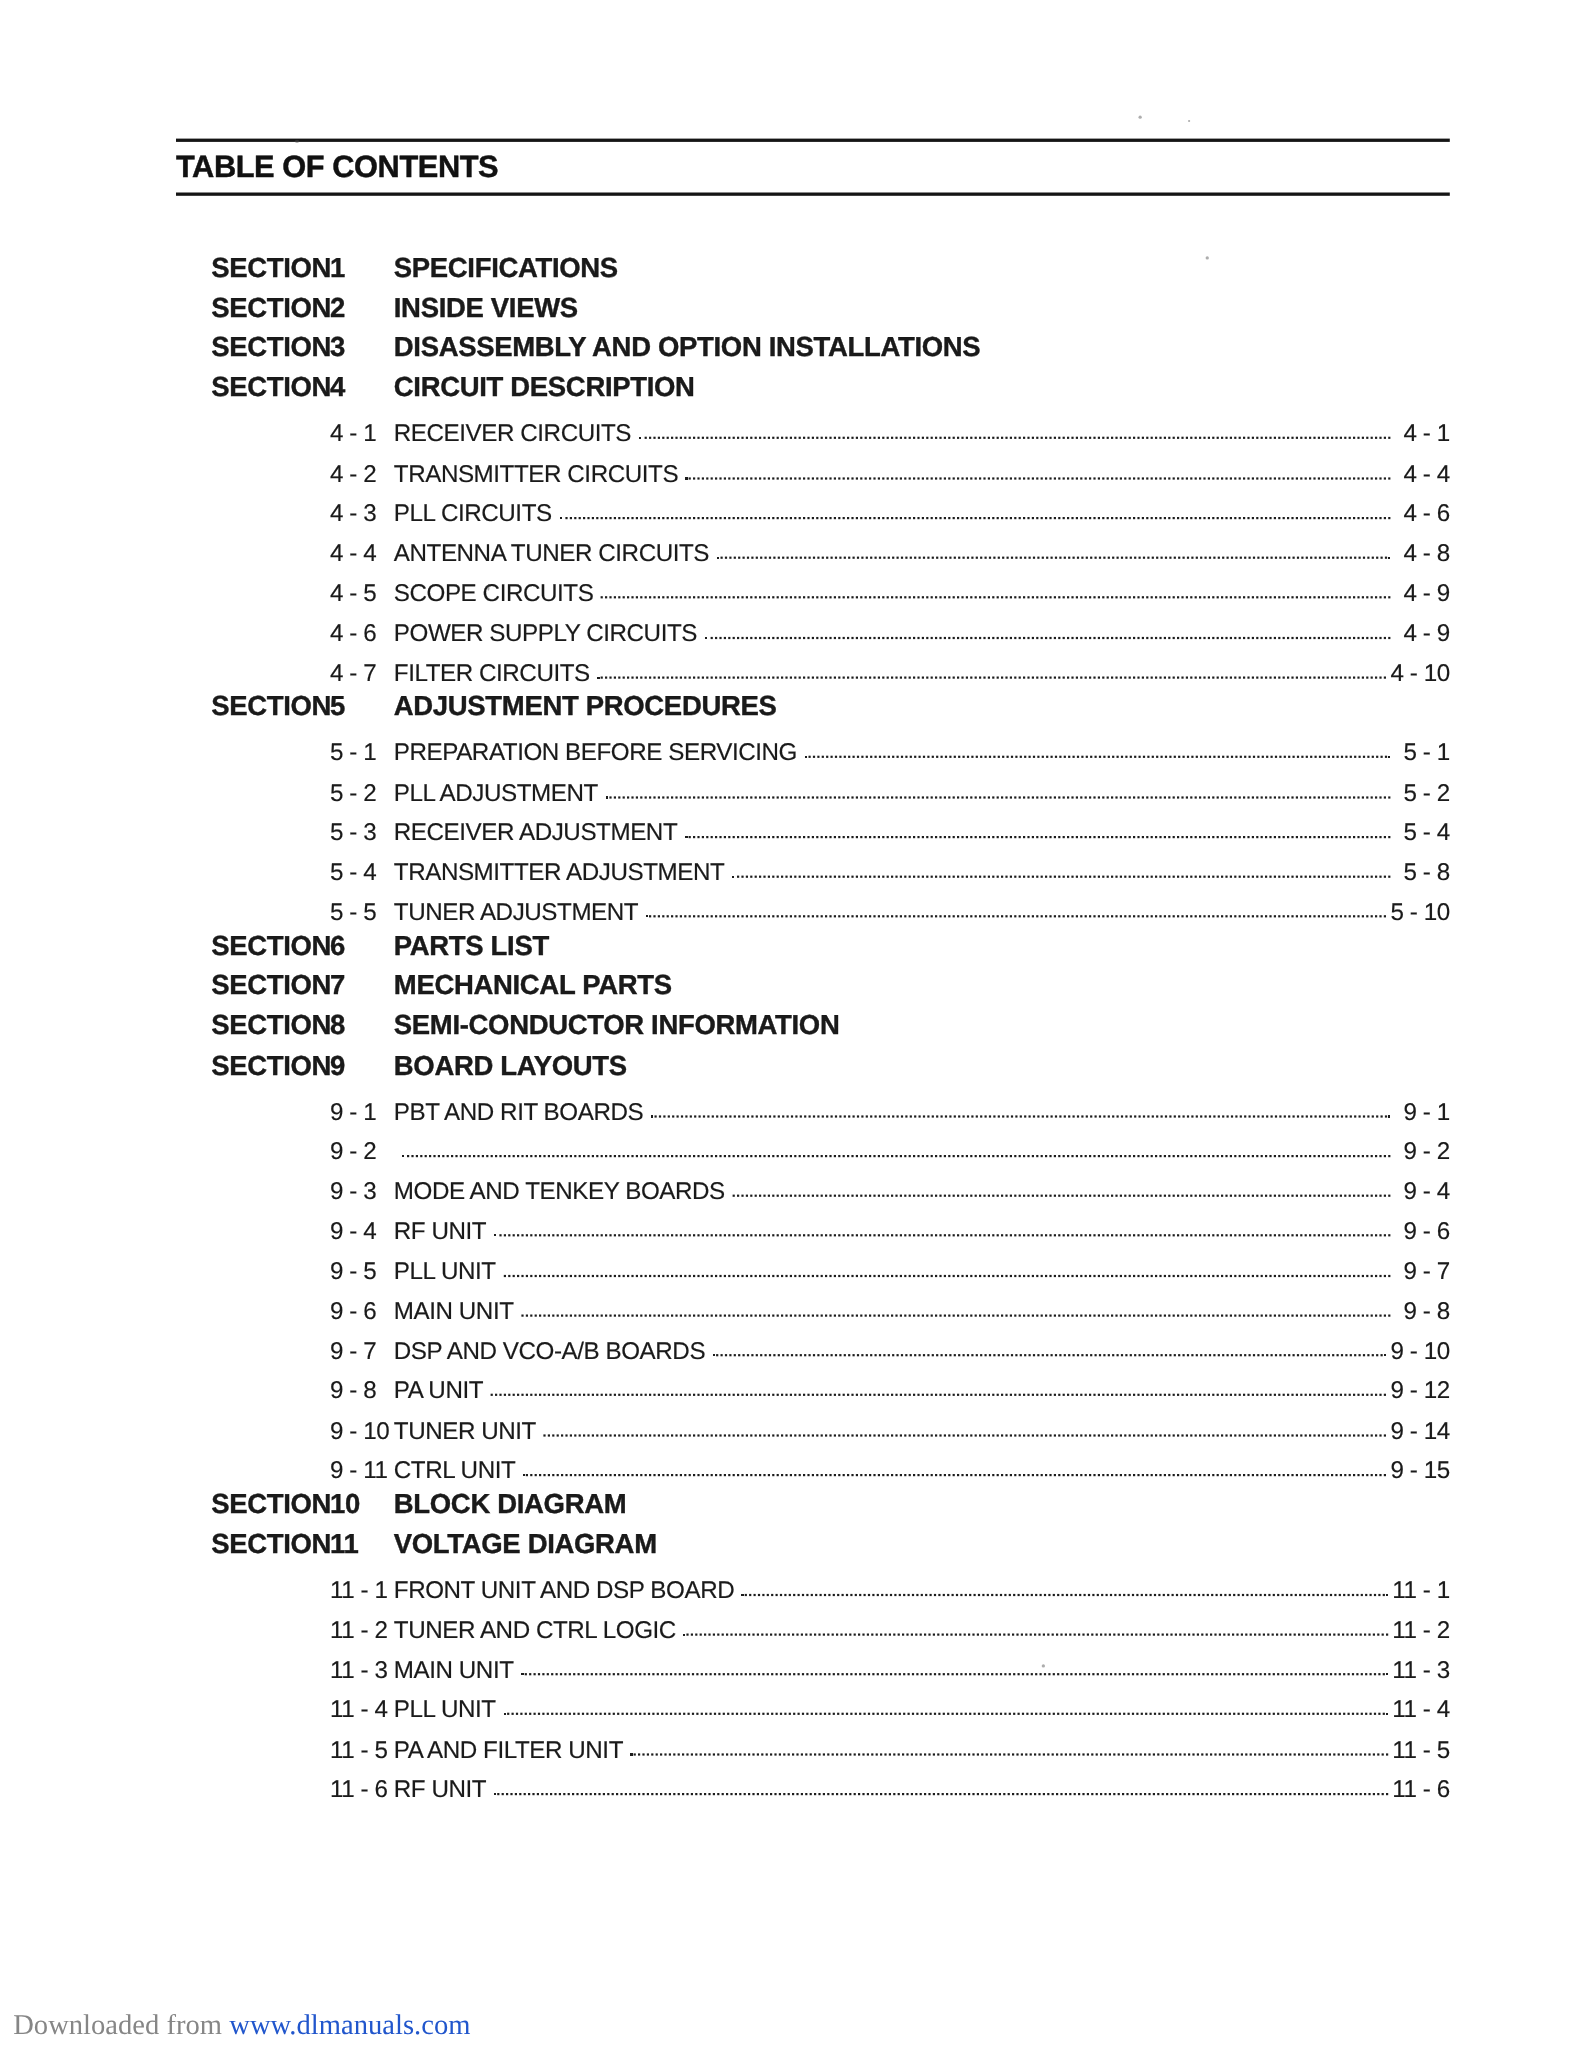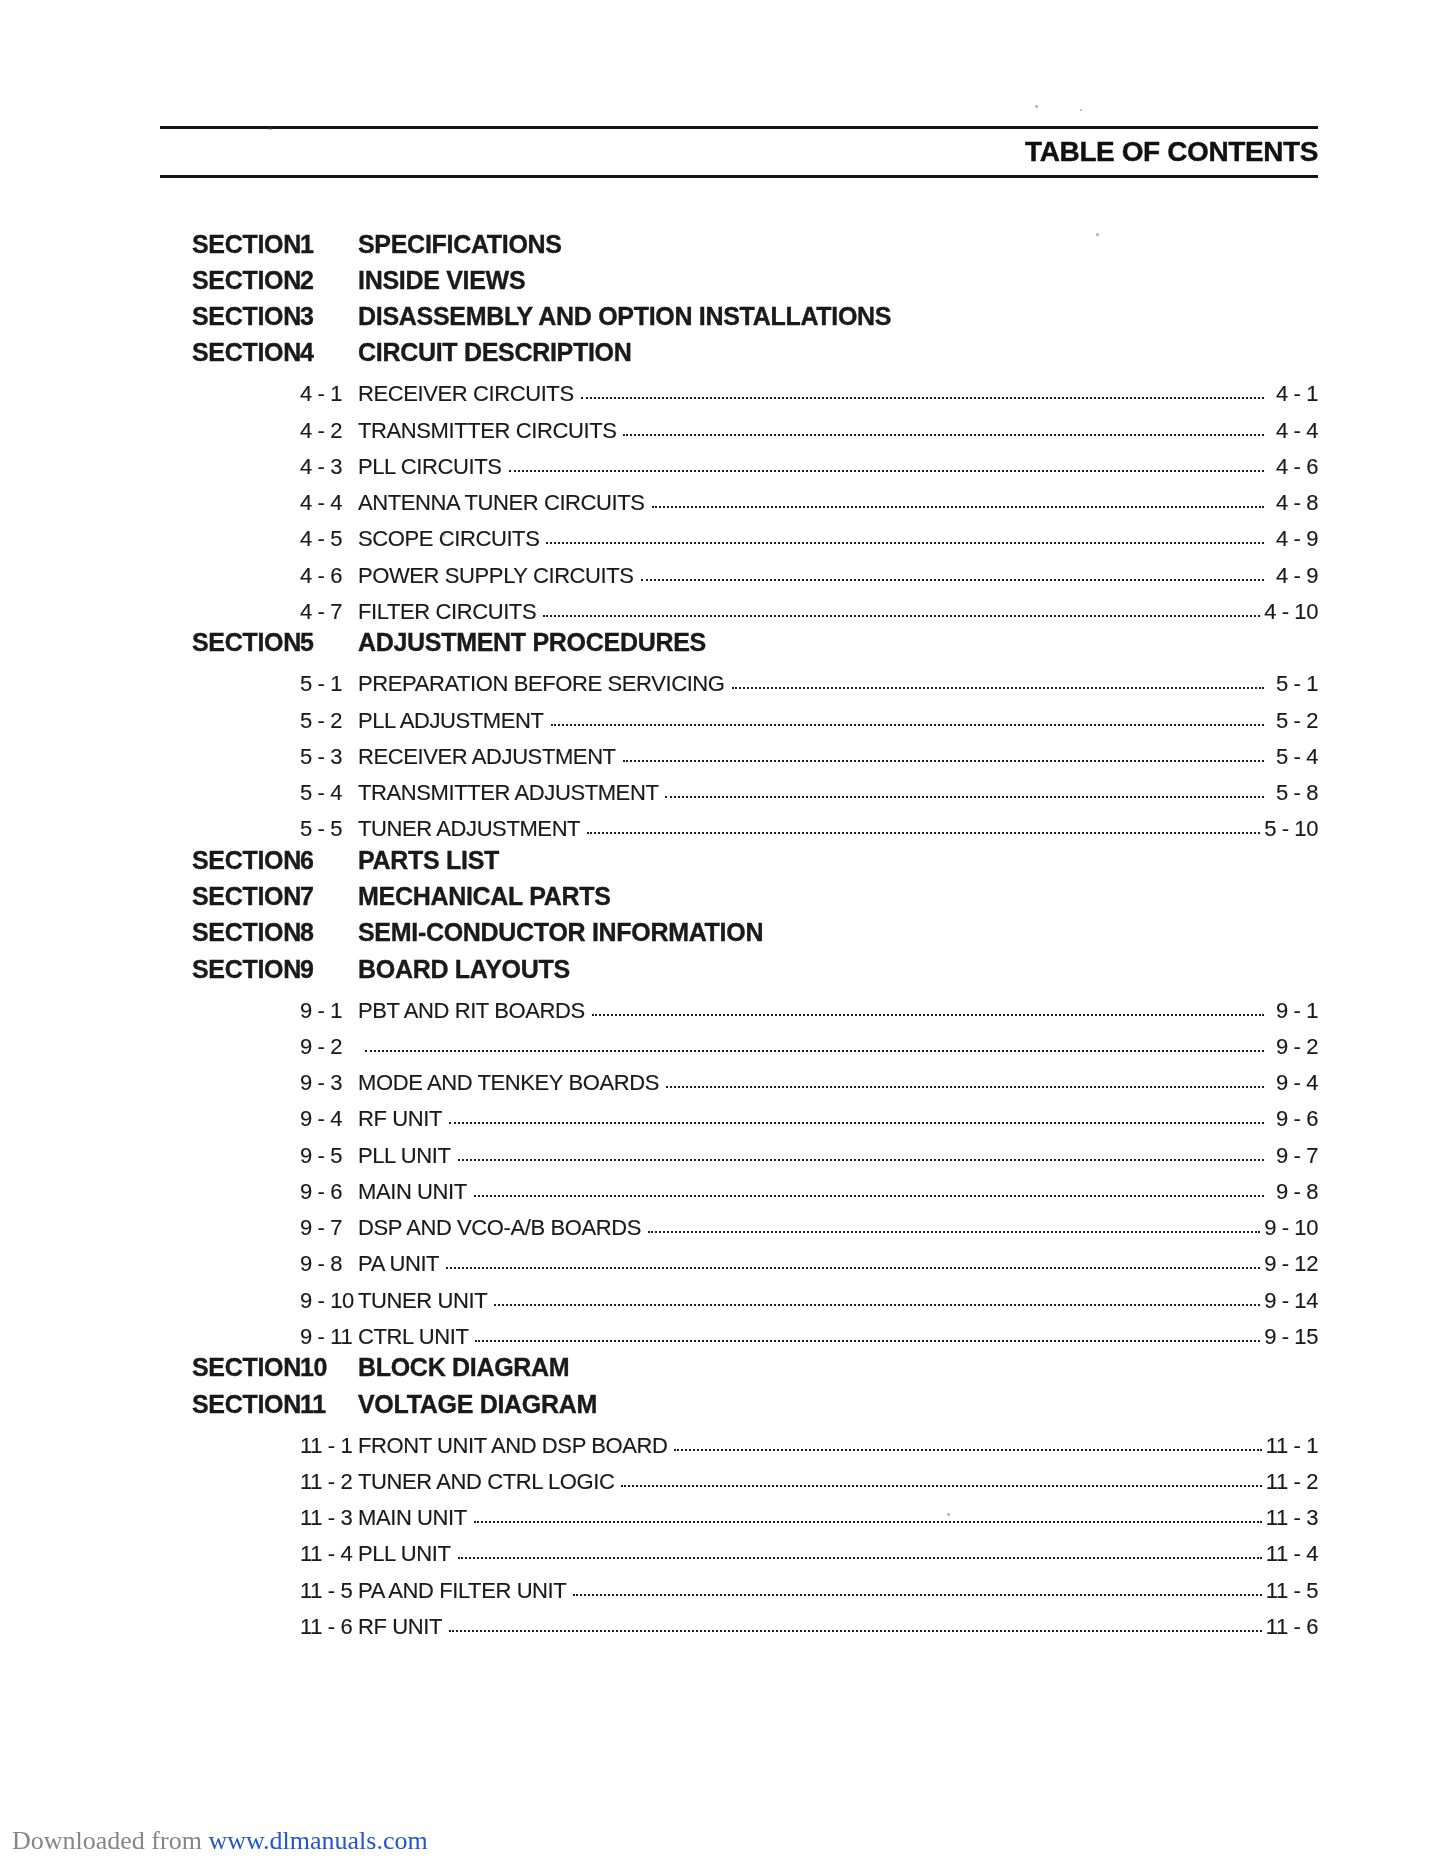--- a/index.html
+++ b/index.html
@@ -23,21 +23,21 @@
   
   .toc-header {
     position: absolute;
     left: 160px;
     top: 126px;
     width: 1158px;
     border-top: 3px solid #151515;
     border-bottom: 3px solid #151515;
   }
   .toc-header .title {
-    text-align: right;
+    text-align: left;
     font-size: 28px;
     font-weight: bold;
     letter-spacing: -0.4px;
     line-height: 46px;
     color: #111111;
     -webkit-text-stroke: 0.4px #111111;
   }
   
   .toc-list {
     position: absolute;

